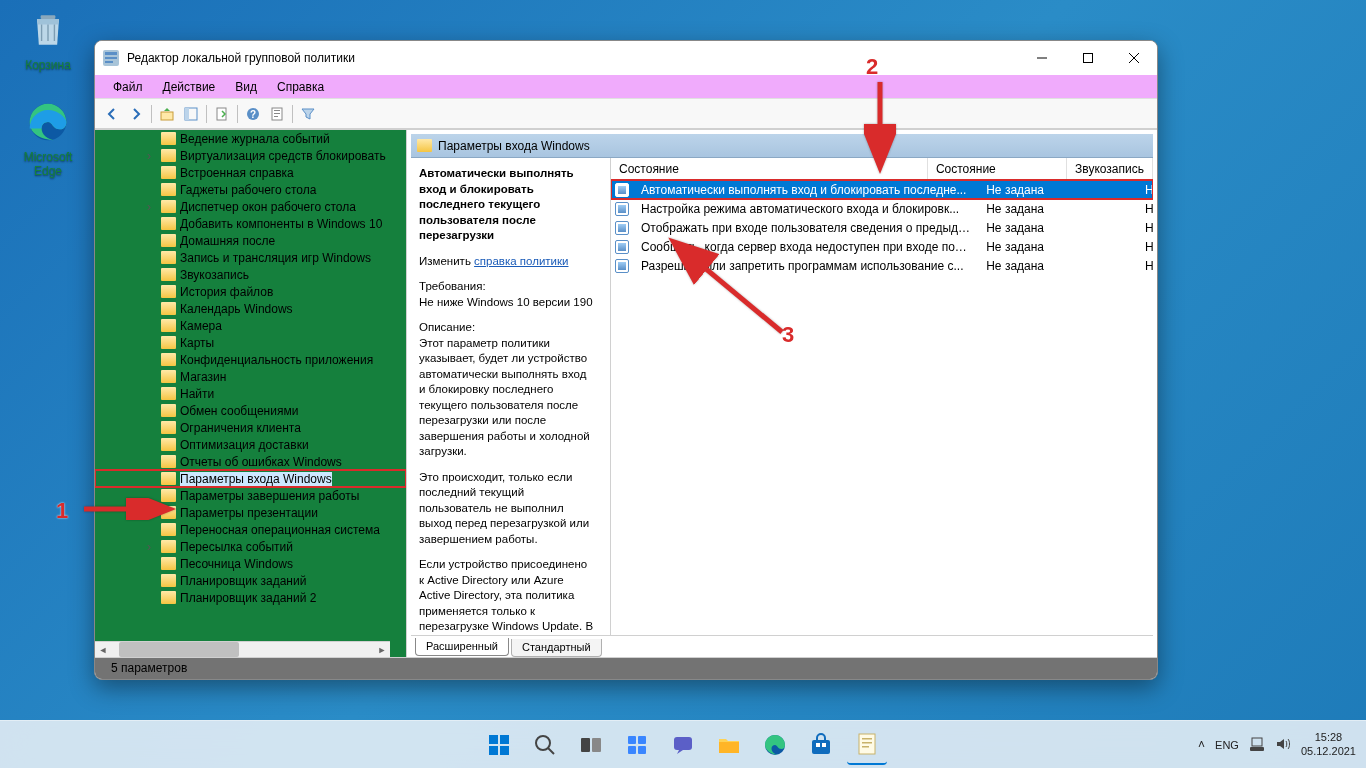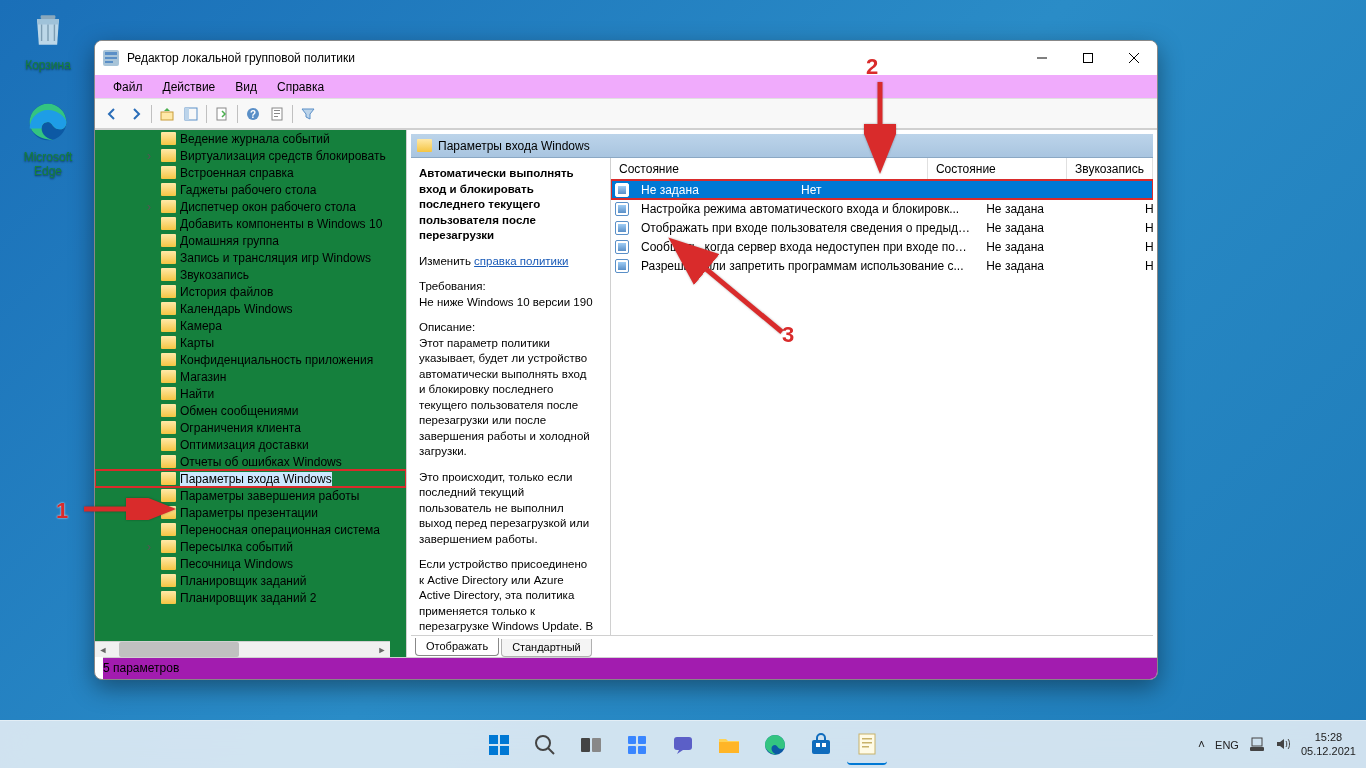--- a/index.html
+++ b/index.html
@@ -63,21 +63,21 @@
 .list-row.selected .policy-ico { border-color:#fff; }
 
 .col-name { width:368px; }
 .col-state { width:160px; }
 .col-comment { flex:1; }
 
 .tabs { height:22px; display:flex; align-items:flex-end; padding-left:4px; font-size:11px; border-top:1px solid #d0d0d0; margin:0 4px; }
 .tabs .tab { border:1px solid #b0b0b0; border-top:none; border-radius:0 0 4px 4px; padding:2px 10px 3px; margin-right:2px; background:#f4f4f4; }
 .tabs .tab.active { background:#fff; border-color:#888; position:relative; top:-1px; }
 
-.statusbar { height:22px; border-top:1px solid #d0d0d0; font-size:12px; padding:3px 0; background:#a21caf;margin-left:8px; }
+.statusbar { height:22px; border-top:1px solid #d0d0d0; font-size:12px; padding:3px 16px; background:#737373; }
 
 
 .anno-num { position:absolute; color:#d92b2b; font-weight:800; font-size:22px; font-family:Arial; text-shadow:0 0 2px #fff; }
 .arrow { position:absolute; }
 .arrow svg { filter:drop-shadow(0 0 1px rgba(0,0,0,.3)); }
 
 
 .taskbar { position:absolute; bottom:0; left:0; right:0; height:48px; background:rgba(238,243,248,.85); backdrop-filter:blur(20px); display:flex; align-items:center; border-top:1px solid rgba(255,255,255,.4); }
 .taskbar .center { position:absolute; left:50%; transform:translateX(-50%); display:flex; gap:6px; }
 .taskbar .tbicon { width:40px; height:40px; display:flex; align-items:center; justify-content:center; border-radius:4px; }
@@ -229,21 +229,21 @@
           <div class="tree-item exp">
             <span class="folder-ico"></span>
             <span class="txt">Диспетчер окон рабочего стола</span>
           </div>
           <div class="tree-item">
             <span class="folder-ico"></span>
             <span class="txt">Добавить компоненты в Windows 10</span>
           </div>
           <div class="tree-item">
             <span class="folder-ico"></span>
-            <span class="txt">Домашняя группа</span>
+            <span class="txt">Домашняя после</span>
           </div>
           <div class="tree-item">
             <span class="folder-ico"></span>
             <span class="txt">Запись и трансляция игр Windows</span>
           </div>
           <div class="tree-item">
             <span class="folder-ico"></span>
             <span class="txt">Звукозапись</span>
           </div>
           <div class="tree-item">
@@ -353,20 +353,21 @@
 
         <div class="list-pane">
           <div class="list-head">
             <div class="col col-name">Состояние</div>
             <div class="col col-state">Состояние</div>
             <div class="col col-comment">Звукозапись</div>
           </div>
           <div class="list-body" id="list-container">
               <div class="list-row selected">
                 <div class="policy-ico"></div>
+                <div class="cell col-name" style="width:348px">Автоматически выполнять вход и блокировать последне...</div>
                 <div class="cell col-state">Не задана</div>
                 <div class="cell col-comment">Нет</div>
               </div>
               <div class="list-row">
                 <div class="policy-ico"></div>
                 <div class="cell col-name" style="width:348px">Настройка режима автоматического входа и блокировк...</div>
                 <div class="cell col-state">Не задана</div>
                 <div class="cell col-comment">Нет</div>
               </div>
               <div class="list-row">
@@ -385,21 +386,21 @@
                 <div class="policy-ico"></div>
                 <div class="cell col-name" style="width:348px">Разрешить или запретить программам использование с...</div>
                 <div class="cell col-state">Не задана</div>
                 <div class="cell col-comment">Нет</div>
               </div>
             </div>
         </div>
       </div>
 
       <div class="tabs">
-        <div class="tab active">Отображать</div>
+        <div class="tab active">Расширенный</div>
         <div class="tab">Стандартный</div>
       </div>
     </div>
   </div>
 
   <div class="statusbar">
     <span>5 параметров</span>
   </div>
 </div>
 

